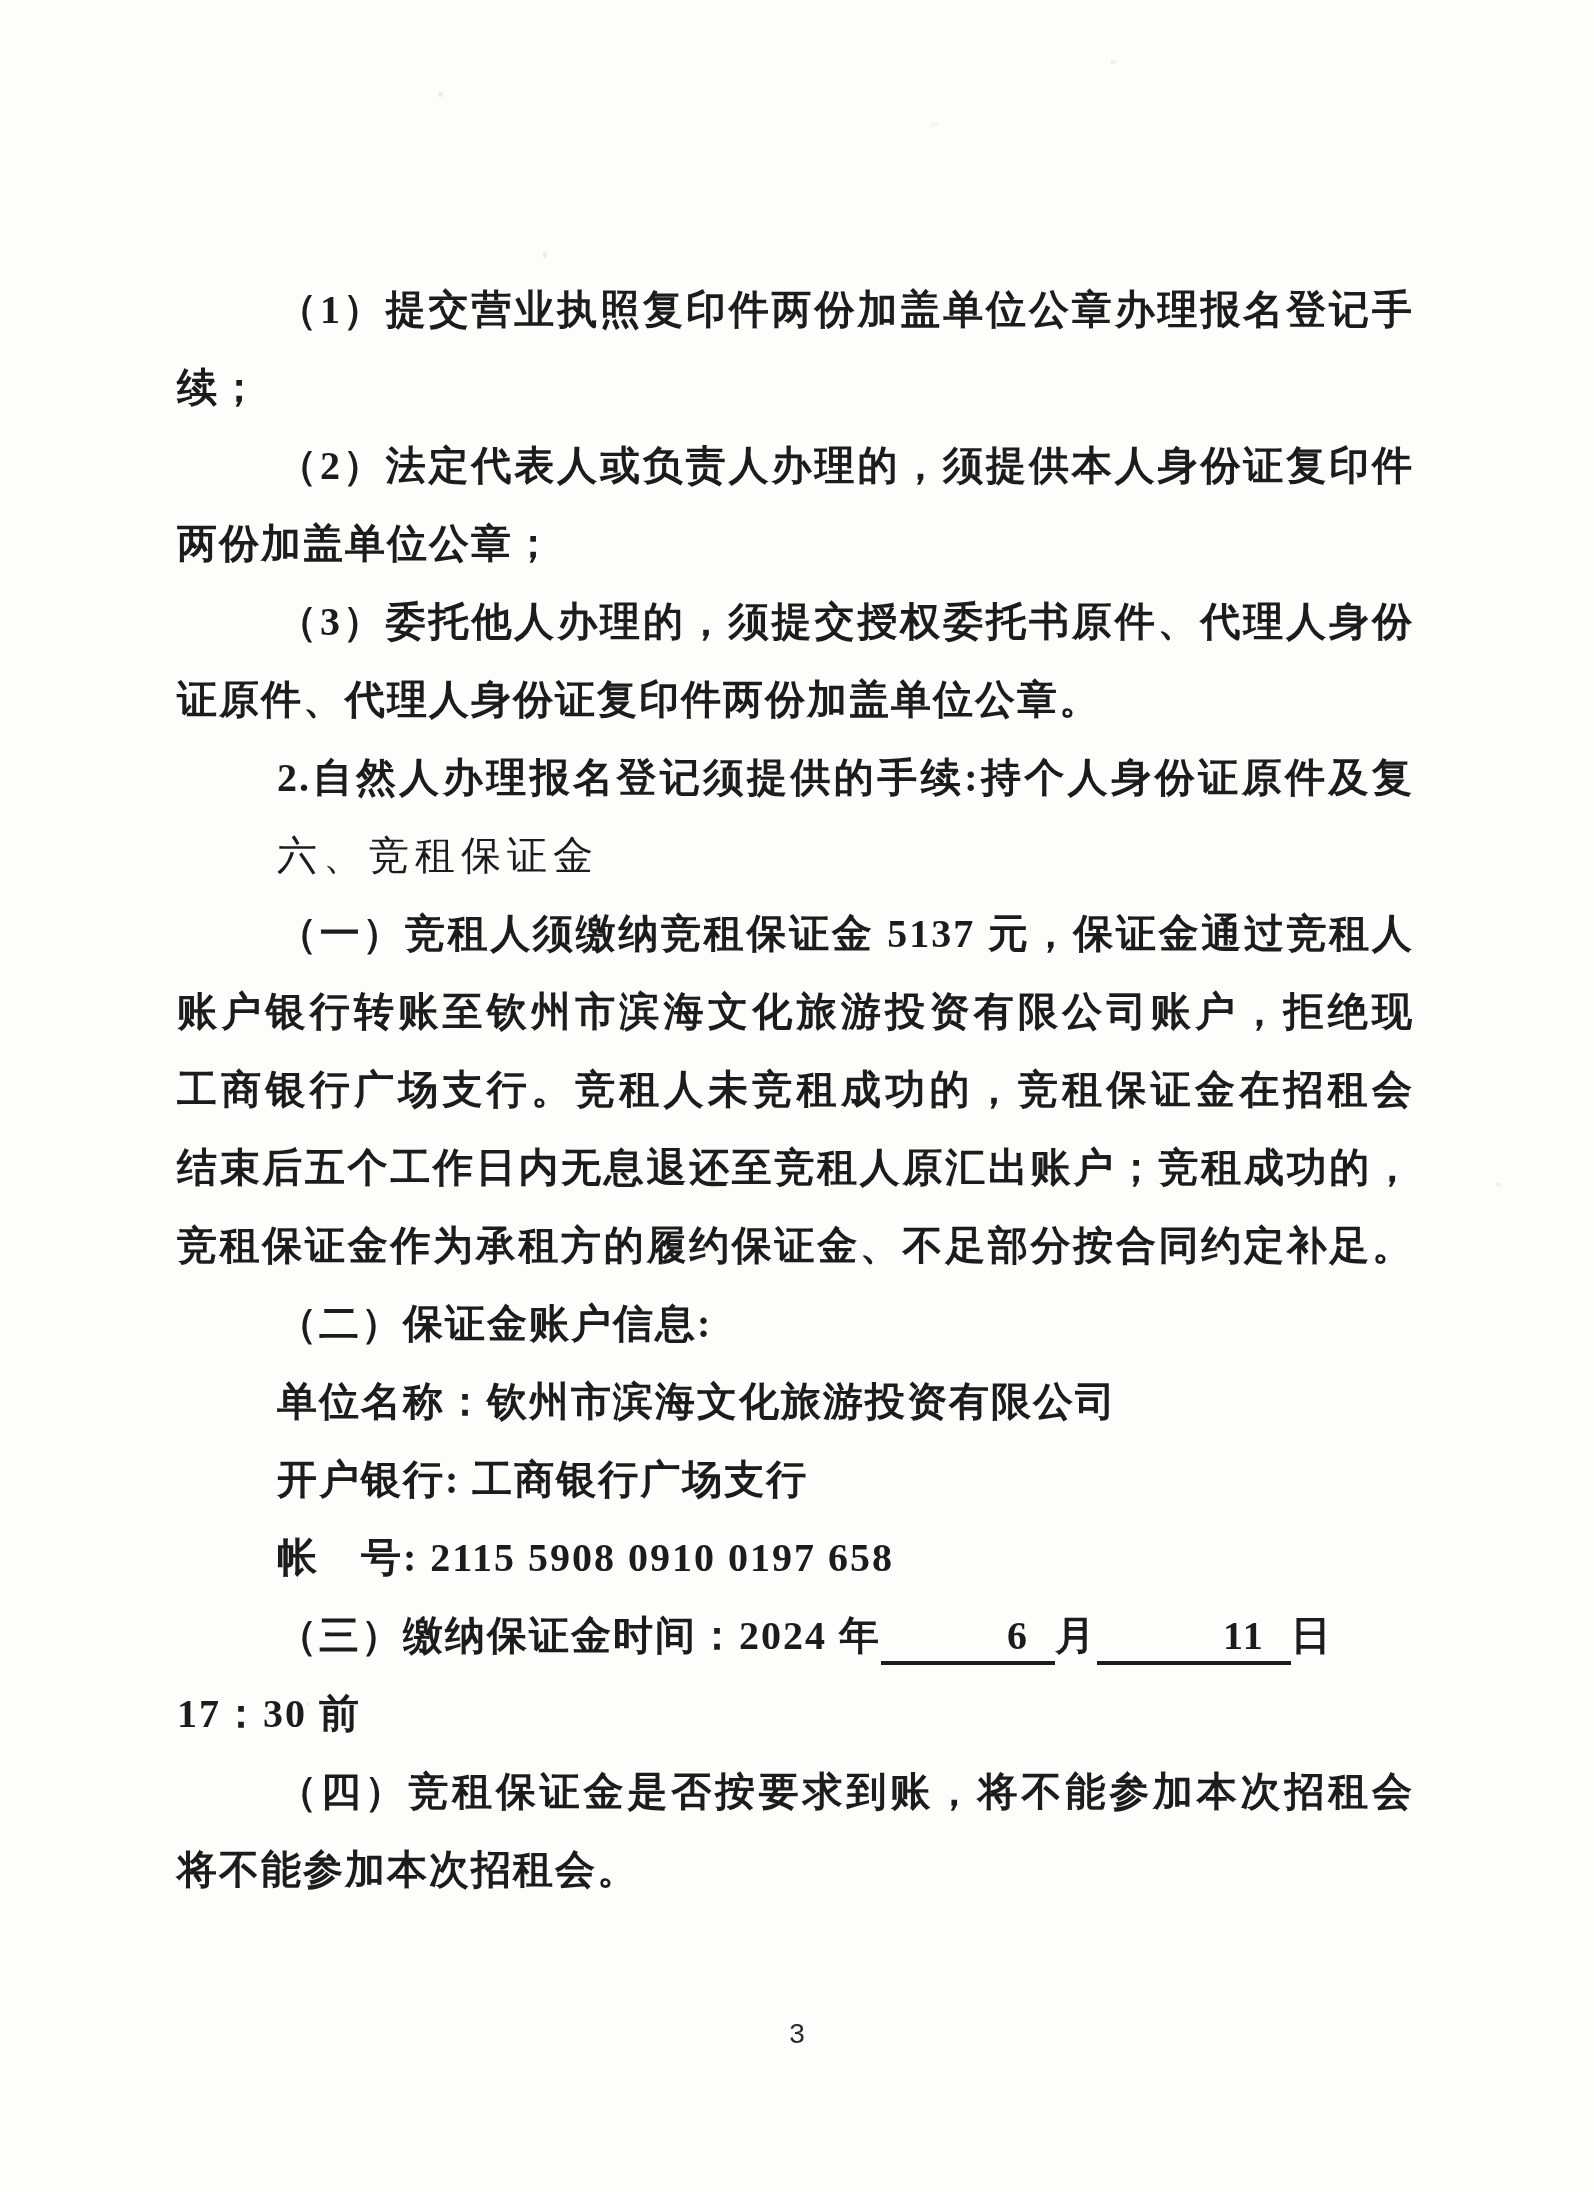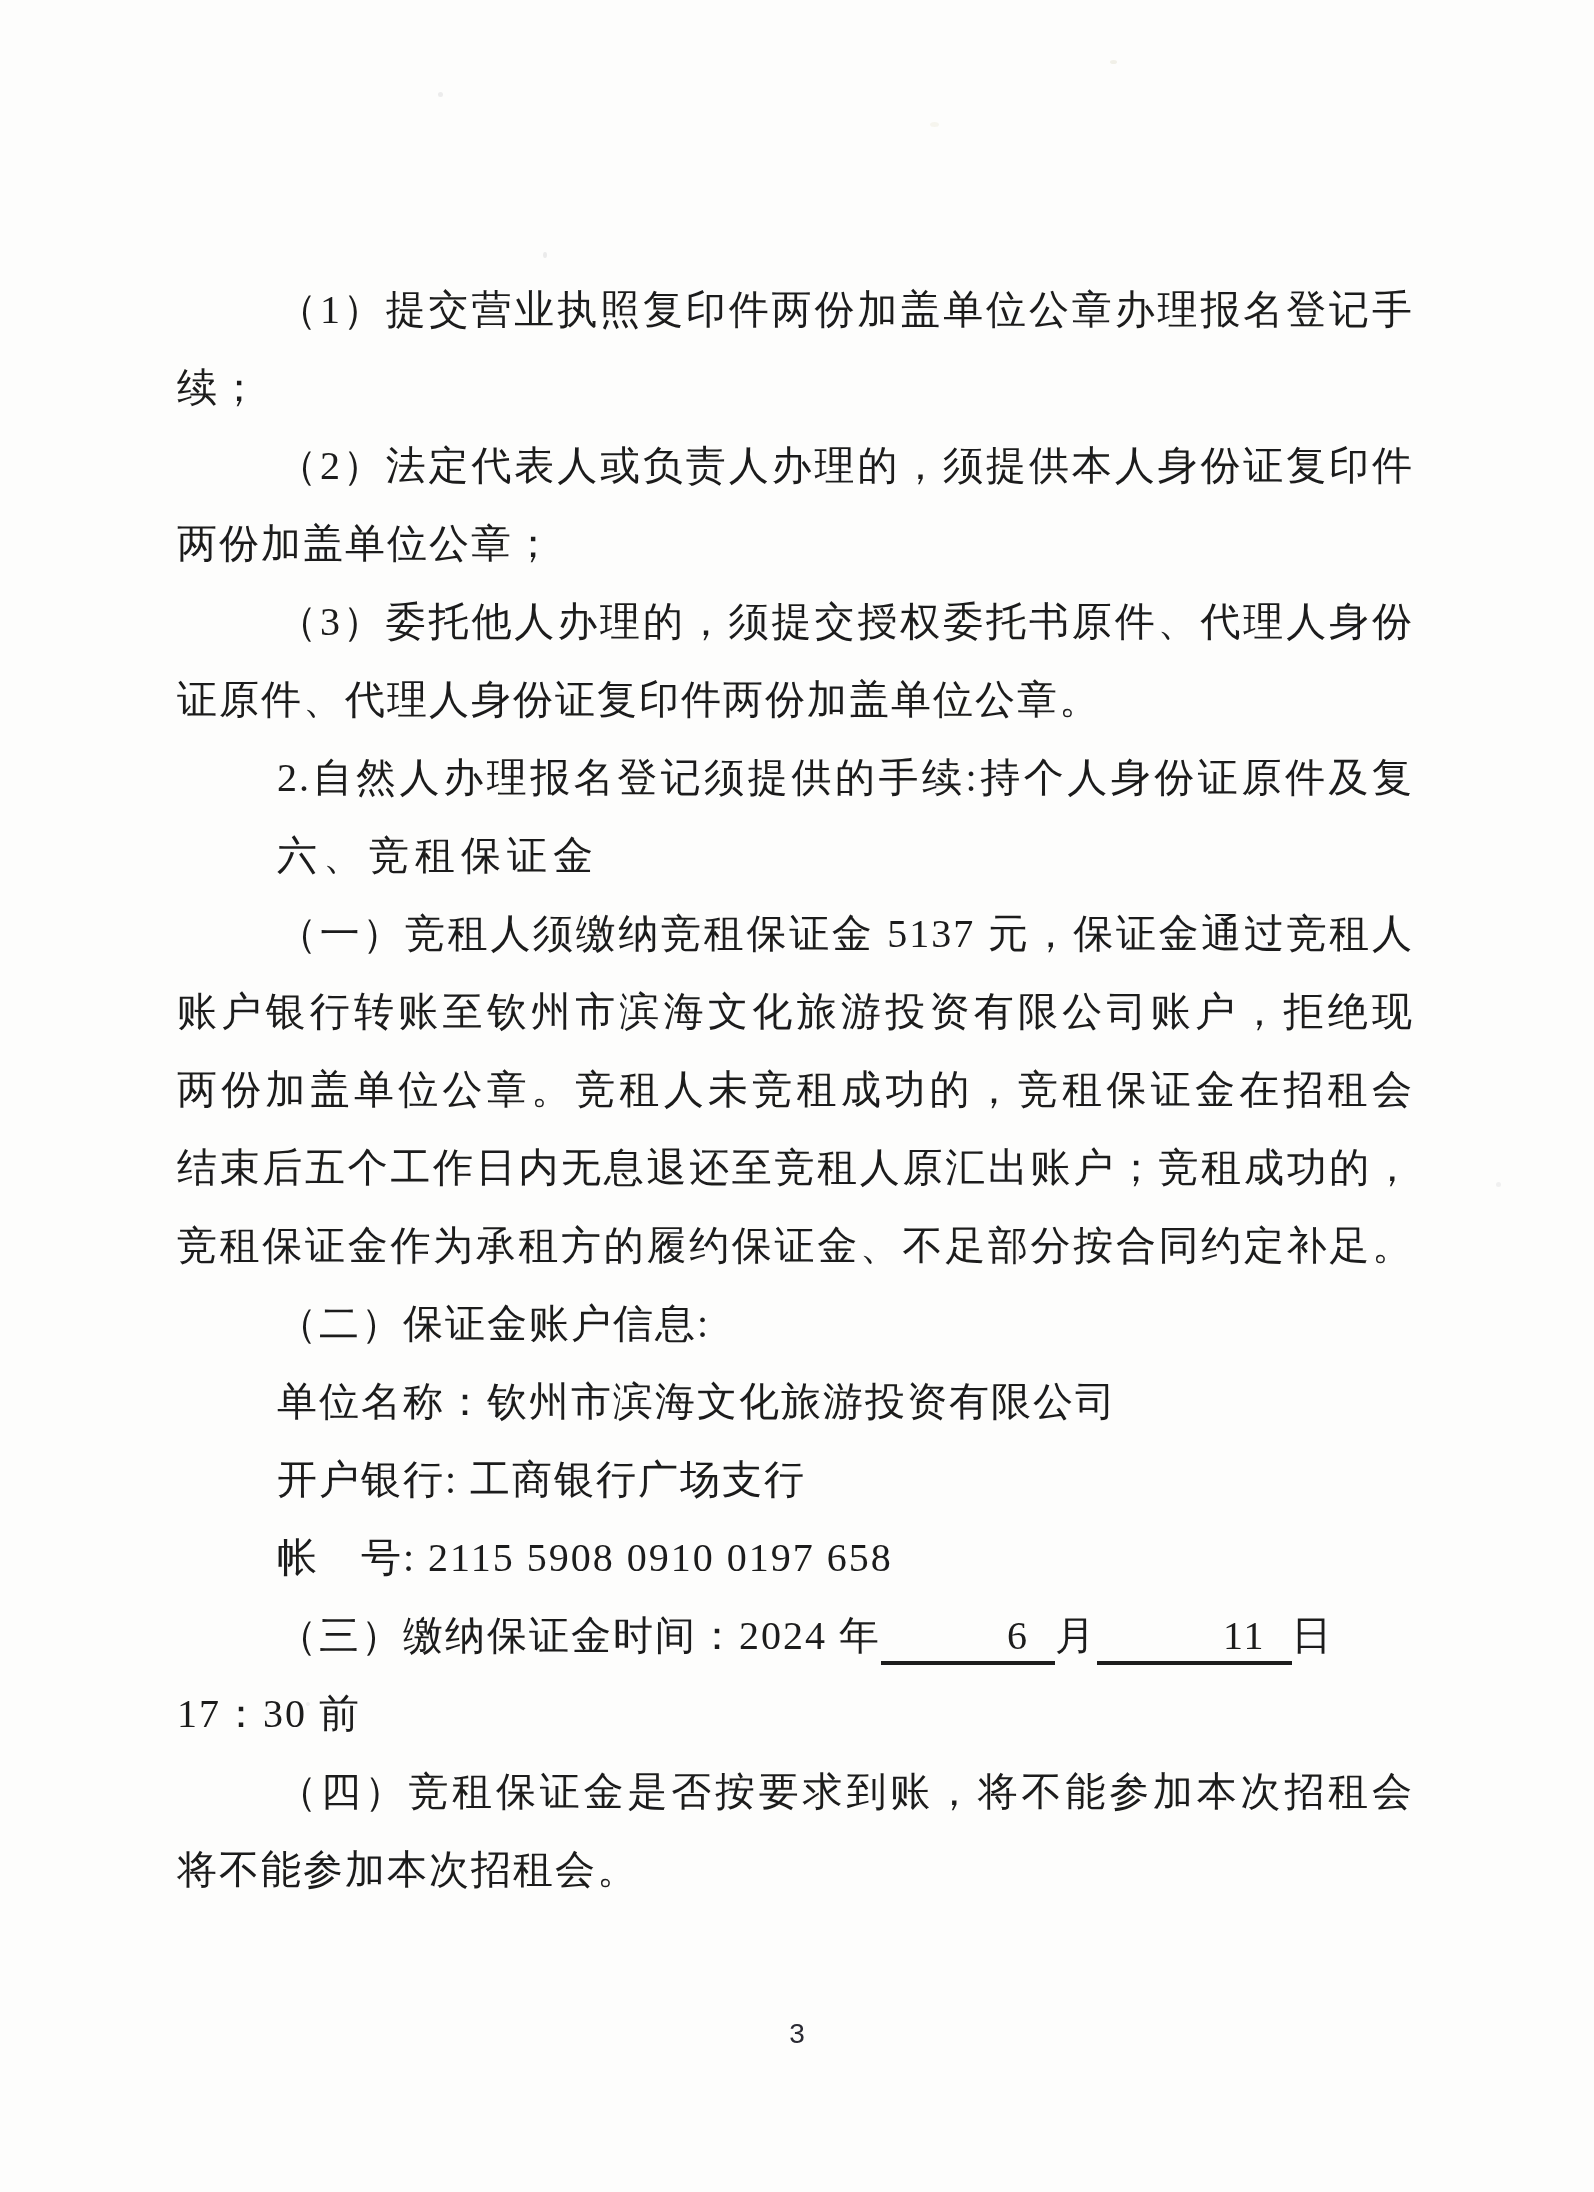--- a/index.html
+++ b/index.html
@@ -17,20 +17,21 @@
     position: absolute;
     top: 271px;
     left: 177px;
     width: 1237px;
   }
   .line {
     font-size: 40px;
     line-height: 78px;
     letter-spacing: 2px;
     white-space: normal;
+    font-weight: bold;
   }
   .indent { text-indent: 100px; }
   .justify { text-align: justify; text-align-last: justify; }
   .bold { font-weight: normal; letter-spacing: 6px; }
   .u {
     display: inline-block;
     min-width: 48px;
     padding: 0 26px 3px 26px;
     text-align: center;
     border-bottom: 4px solid #1d1d1d;
@@ -74,21 +75,21 @@
     <div class="line indent justify">（1）提交营业执照复印件两份加盖单位公章办理报名登记手</div>
     <div class="line">续；</div>
     <div class="line indent justify">（2）法定代表人或负责人办理的，须提供本人身份证复印件</div>
     <div class="line">两份加盖单位公章；</div>
     <div class="line indent justify">（3）委托他人办理的，须提交授权委托书原件、代理人身份</div>
     <div class="line">证原件、代理人身份证复印件两份加盖单位公章。</div>
     <div class="line indent justify">2.自然人办理报名登记须提供的手续:持个人身份证原件及复</div>
     <div class="line indent bold">六、竞租保证金</div>
     <div class="line indent justify">（一）竞租人须缴纳竞租保证金 5137 元，保证金通过竞租人</div>
     <div class="line justify">账户银行转账至钦州市滨海文化旅游投资有限公司账户，拒绝现</div>
-    <div class="line justify">两份加盖单位公章。竞租人未竞租成功的，竞租保证金在招租会</div>
+    <div class="line justify">工商银行广场支行。竞租人未竞租成功的，竞租保证金在招租会</div>
     <div class="line justify">结束后五个工作日内无息退还至竞租人原汇出账户；竞租成功的，</div>
     <div class="line justify">竞租保证金作为承租方的履约保证金、不足部分按合同约定补足。</div>
     <div class="line indent">（二）保证金账户信息:</div>
     <div class="line indent">单位名称：钦州市滨海文化旅游投资有限公司</div>
     <div class="line indent">开户银行: 工商银行广场支行</div>
     <div class="line indent">帐　号: 2115 5908 0910 0197 658</div>
 
     <div class="line indent"><span>（三）缴纳保证金时间：2024 年</span><span class="u">6</span><span>月</span><span class="u">11</span><span>日 17：30 前</span></div>
 
     <div class="line indent justify">（四）竞租保证金是否按要求到账，将不能参加本次招租会</div>

